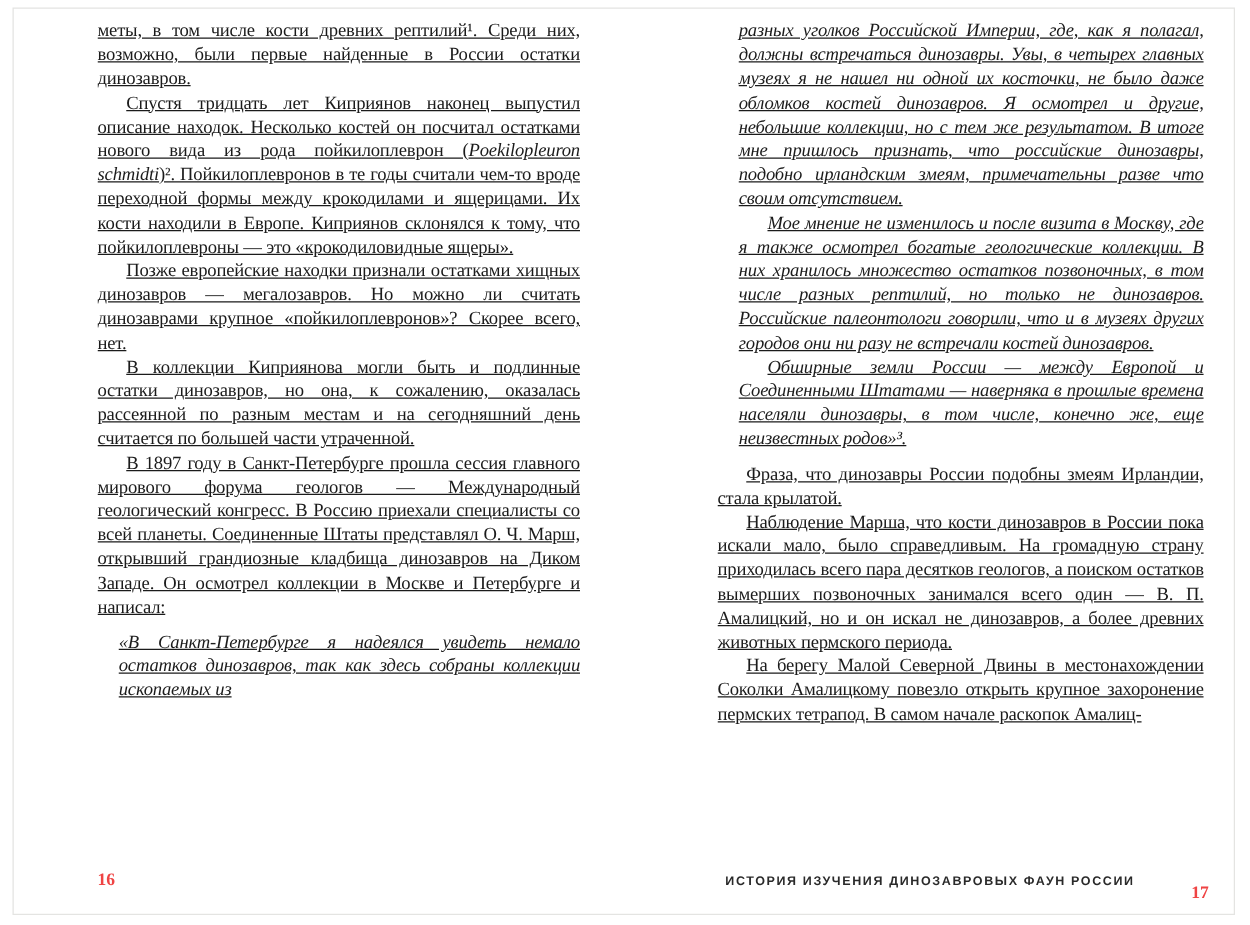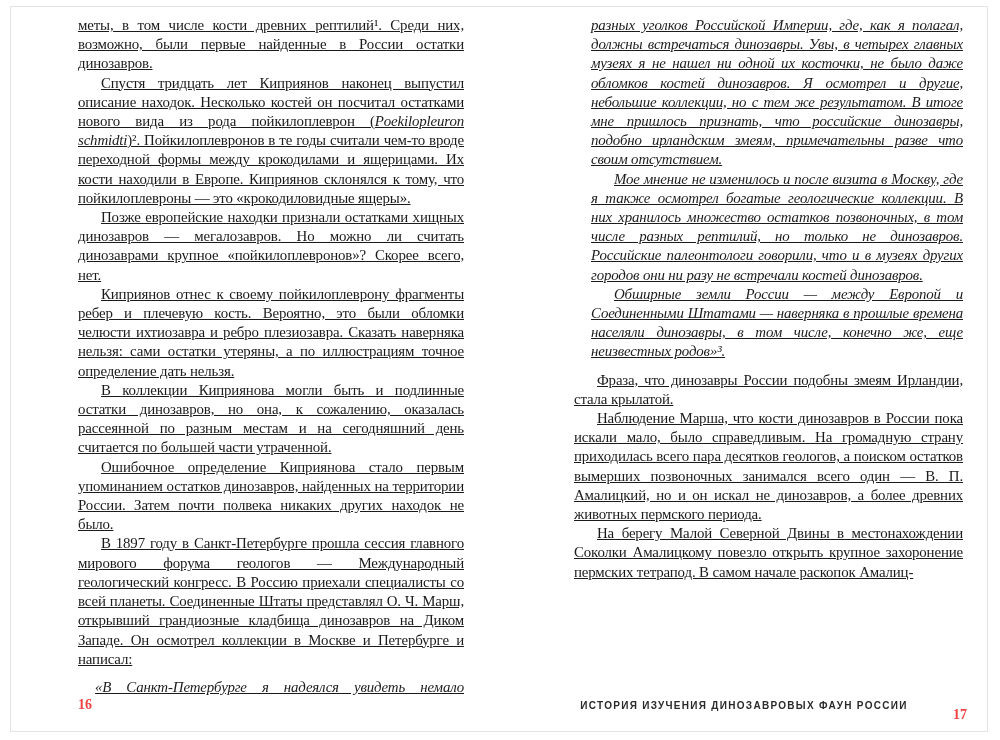--- a/index.html
+++ b/index.html
@@ -84,23 +84,21 @@
 </style>
 </head>
 <body>
 
 <div class="book-edge"></div>
 
 <div class="col col-left">
     <p class="para">меты, в том числе кости древних рептилий¹. Среди них, возможно, были первые найденные в России остатки динозавров.</p>
     <p class="para indent">Спустя тридцать лет Киприянов наконец выпустил описание находок. Несколько костей он посчитал остатками нового вида из рода пойкилоплеврон (<em>Poekilopleuron schmidti</em>)². Пойкилоплевронов в те годы считали чем-то вроде переходной формы между крокодилами и ящерицами. Их кости находили в Европе. Киприянов склонялся к тому, что пойкилоплевроны — это «крокодиловидные ящеры».</p>
     <p class="para indent">Позже европейские находки признали остатками хищных динозавров — мегалозавров. Но можно ли считать динозаврами крупное «пойкилоплевронов»? Скорее всего, нет.</p>
-    <p class="para indent">Киприянов отнес к своему пойкилоплеврону фрагменты ребер и плечевую кость. Вероятно, это были обломки челюсти ихтиозавра и ребро плезиозавра. Сказать наверняка нельзя: сами остатки утеряны, а по иллюстрациям точное определение дать нельзя.</p>
     <p class="para indent">В коллекции Киприянова могли быть и подлинные остатки динозавров, но она, к сожалению, оказалась рассеянной по разным местам и на сегодняшний день считается по большей части утраченной.</p>
-    <p class="para indent">Ошибочное определение Киприянова стало первым упоминанием остатков динозавров, найденных на территории России. Затем почти полвека никаких других находок не было.</p>
     <p class="para indent">В 1897 году в Санкт-Петербурге прошла сессия главного мирового форума геологов — Международный геологический конгресс. В Россию приехали специалисты со всей планеты. Соединенные Штаты представлял О. Ч. Марш, открывший грандиозные кладбища динозавров на Диком Западе. Он осмотрел коллекции в Москве и Петербурге и написал:</p>
     <p class="para quote space-before">«В Санкт-Петербурге я надеялся увидеть немало остатков динозавров, так как здесь собраны коллекции ископаемых из</p>
   </div>
 
 <div class="col col-right">
     <p class="para quote">разных уголков Российской Империи, где, как я полагал, должны встречаться динозавры. Увы, в четырех главных музеях я не нашел ни одной их косточки, не было даже обломков костей динозавров. Я осмотрел и другие, небольшие коллекции, но с тем же результатом. В итоге мне пришлось признать, что российские динозавры, подобно ирландским змеям, примечательны разве что своим отсутствием.</p>
     <p class="para indent quote">Мое мнение не изменилось и после визита в Москву, где я также осмотрел богатые геологические коллекции. В них хранилось множество остатков позвоночных, в том числе разных рептилий, но только не динозавров. Российские палеонтологи говорили, что и в музеях других городов они ни разу не встречали костей динозавров.</p>
     <p class="para indent quote">Обширные земли России — между Европой и Соединенными Штатами — наверняка в прошлые времена населяли динозавры, в том числе, конечно же, еще неизвестных родов»³.</p>
     <p class="para indent space-before">Фраза, что динозавры России подобны змеям Ирландии, стала крылатой.</p>
     <p class="para indent">Наблюдение Марша, что кости динозавров в России пока искали мало, было справедливым. На громадную страну приходилась всего пара десятков геологов, а поиском остатков вымерших позвоночных занимался всего один — В. П. Амалицкий, но и он искал не динозавров, а более древних животных пермского периода.</p>

